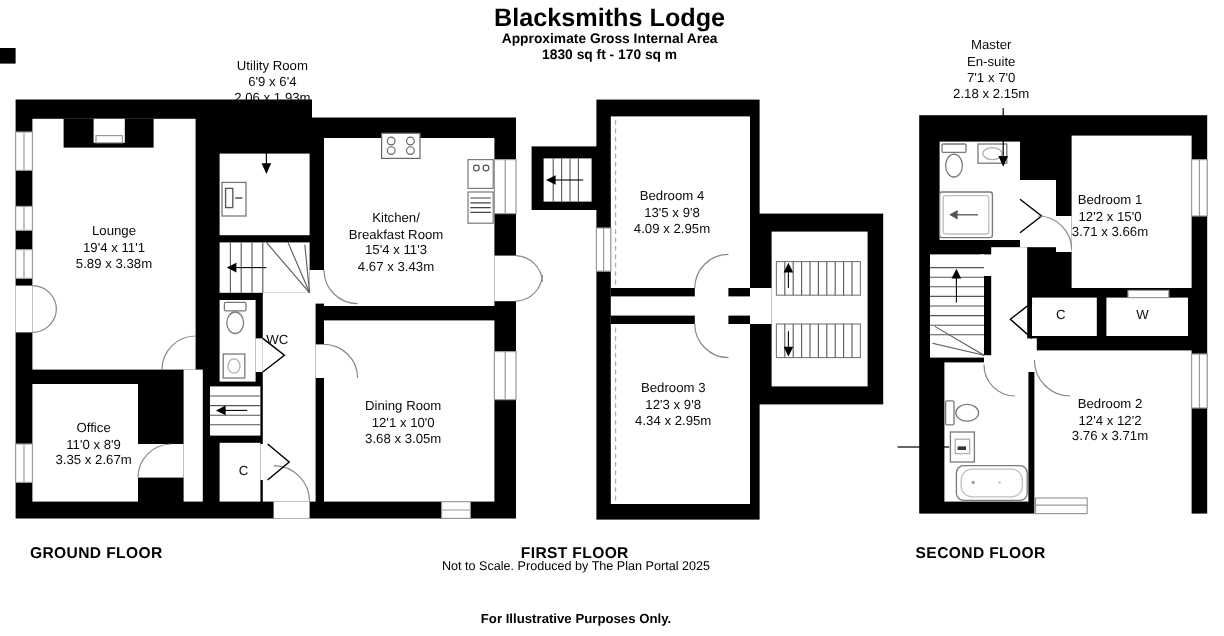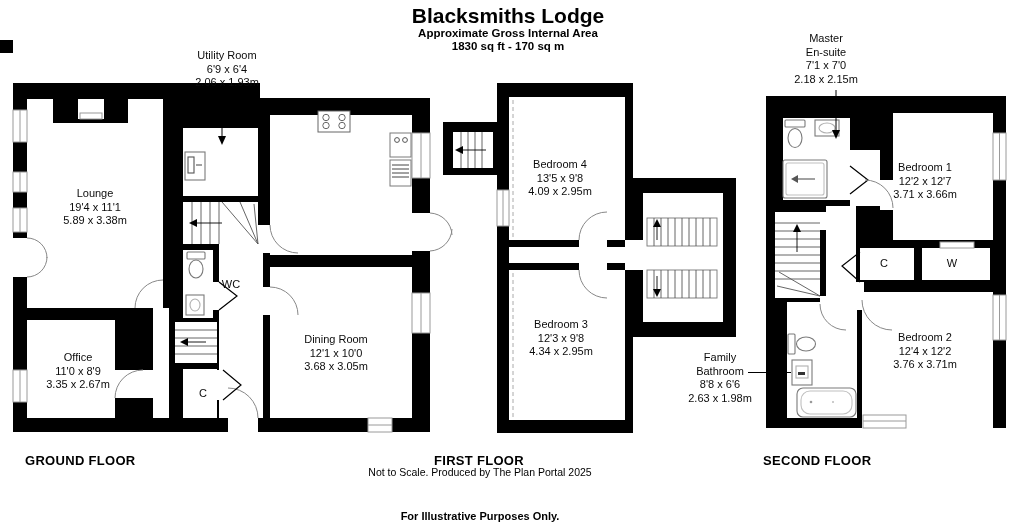--- a/index.html
+++ b/index.html
@@ -330,20 +330,26 @@
   <div class="lbl" style="left:227px;top:49px;">
     <span class="nm">Utility Room</span>
     <span class="nm">6'9 x 6'4</span>
     <span class="nm">2.06 x 1.93m</span>
   </div>
   <div class="lbl" style="left:95px;top:187px;">
     <span class="nm">Lounge</span>
     <span class="nm">19'4 x 11'1</span>
     <span class="nm">5.89 x 3.38m</span>
   </div>
+  <div class="lbl" style="left:330px;top:176px;">
+    <span class="nm">Kitchen/</span>
+    <span class="nm">Breakfast Room</span>
+    <span class="nm">15'4 x 11'3</span>
+    <span class="nm">4.67 x 3.43m</span>
+  </div>
   <div class="lbl" style="left:78px;top:351px;">
     <span class="nm">Office</span>
     <span class="nm">11'0 x 8'9</span>
     <span class="nm">3.35 x 2.67m</span>
   </div>
   <div class="lbl" style="left:336px;top:333px;">
     <span class="nm">Dining Room</span>
     <span class="nm">12'1 x 10'0</span>
     <span class="nm">3.68 x 3.05m</span>
   </div>
@@ -366,34 +372,28 @@
   </div>
 
   <div class="lbl" style="left:826px;top:32px;">
     <span class="nm">Master</span>
     <span class="nm">En-suite</span>
     <span class="nm">7'1 x 7'0</span>
     <span class="nm">2.18 x 2.15m</span>
   </div>
   <div class="lbl" style="left:925px;top:161px;">
     <span class="nm">Bedroom 1</span>
-    <span class="nm">12'2 x 12'7</span>
+    <span class="nm">12'2 x 15'0</span>
     <span class="nm">3.71 x 3.66m</span>
   </div>
   <div class="lbl" style="left:925px;top:331px;">
     <span class="nm">Bedroom 2</span>
     <span class="nm">12'4 x 12'2</span>
     <span class="nm">3.76 x 3.71m</span>
   </div>
-  <div class="lbl" style="left:720px;top:351px;">
-    <span class="nm">Family</span>
-    <span class="nm">Bathroom</span>
-    <span class="nm">8'8 x 6'6</span>
-    <span class="nm">2.63 x 1.98m</span>
-  </div>
   <div class="leader-h" style="left:748px;top:372px;width:43px;"></div>
   <div class="lbl" style="left:884px;top:257px;">
     <span class="nm">C</span>
   </div>
   <div class="lbl" style="left:952px;top:257px;">
     <span class="nm">W</span>
   </div>
 
   <div class="floor-title" style="left:25px;top:453px;">GROUND FLOOR</div>
   <div class="floor-title" style="left:434px;top:453px;">FIRST FLOOR</div>

